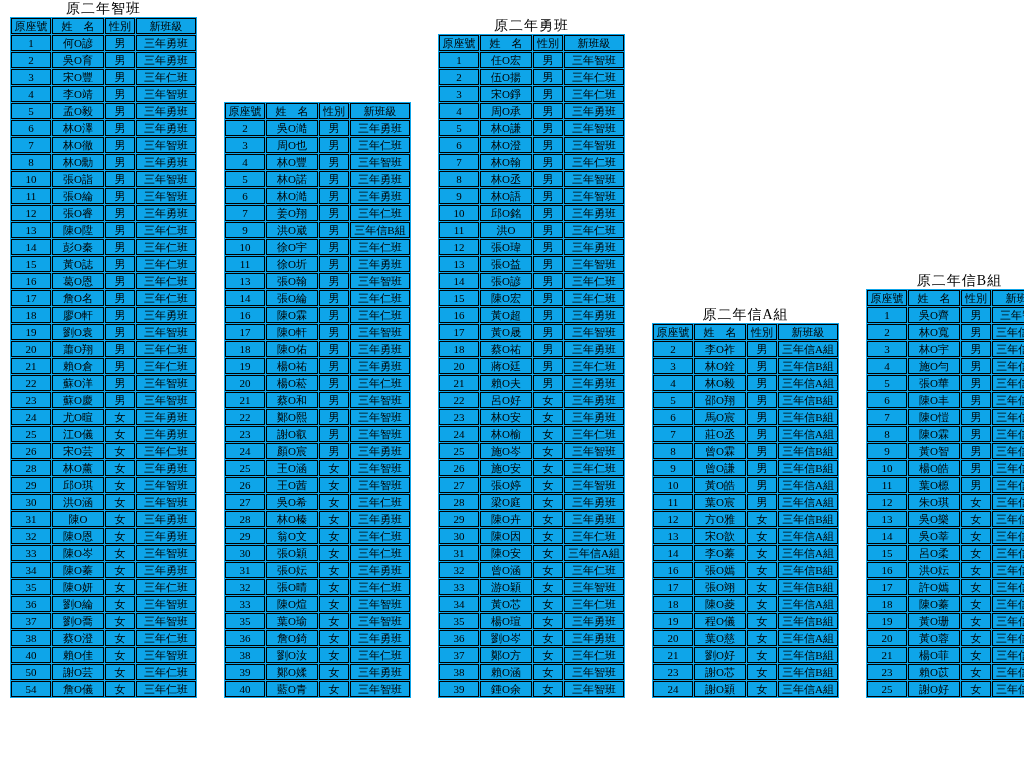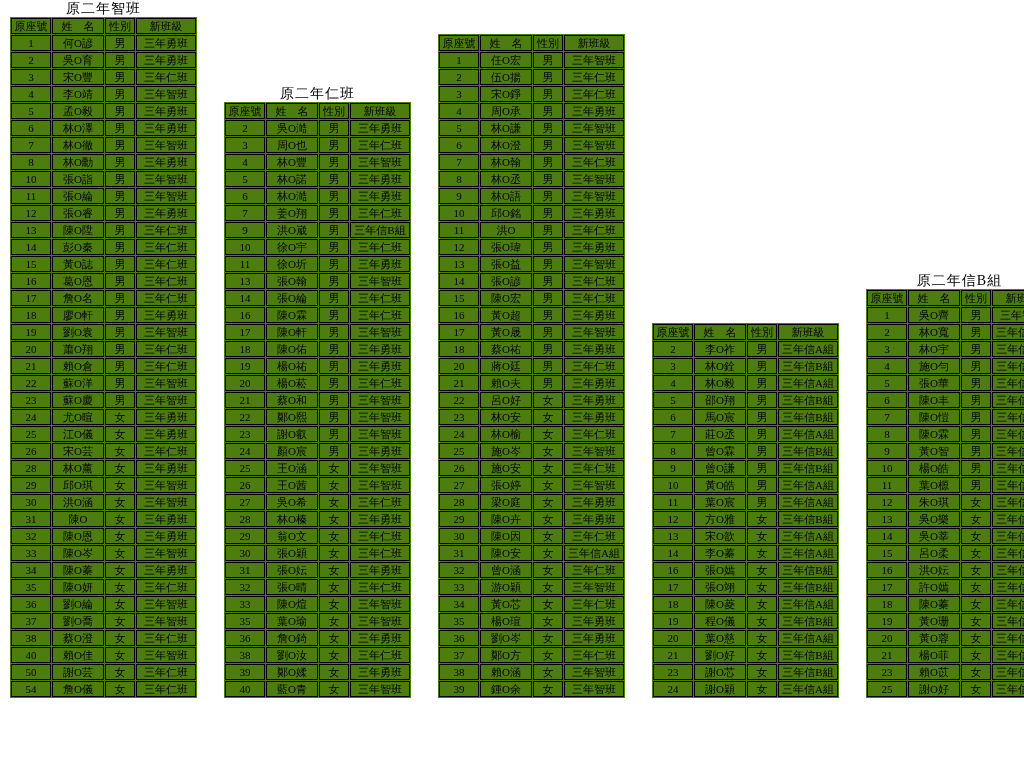--- a/index.html
+++ b/index.html
@@ -28,21 +28,21 @@
     text-align: center;
     font-size: 14px;
     line-height: 17px;
     height: 17px;
     letter-spacing: 1px;
     white-space: nowrap;
   }
   table.class-table {
     border-collapse: separate;
     border-spacing: 1px;
-    background: #4d7c0f;
+    background: #0ea5e9;
   }
   table.class-table th,
   table.class-table td {
     border: 1px solid #000000;
     text-align: center;
     vertical-align: middle;
     font-size: 11px;
     line-height: 13px;
     height: 14px;
     padding: 0 1px;
@@ -301,21 +301,20 @@
           <tr>
             <td class="col-seat">54</td>
             <td class="col-name">詹O儀</td>
             <td class="col-gender">女</td>
             <td class="col-class">三年仁班</td>
           </tr>
         </tbody>
       </table>
     </div>
     <div class="table-block">
-      <div class="table-title">原二年仁班</div>
       <table class="class-table">
         <thead>
           <tr>
             <th class="col-seat">原座號</th>
             <th class="col-name">姓　名</th>
             <th class="col-gender">性別</th>
             <th class="col-class">新班級</th>
           </tr>
         </thead>
         <tbody>
@@ -520,20 +519,21 @@
           <tr>
             <td class="col-seat">40</td>
             <td class="col-name">藍O青</td>
             <td class="col-gender">女</td>
             <td class="col-class">三年智班</td>
           </tr>
         </tbody>
       </table>
     </div>
     <div class="table-block">
+      <div class="table-title">原二年勇班</div>
       <table class="class-table">
         <thead>
           <tr>
             <th class="col-seat">原座號</th>
             <th class="col-name">姓　名</th>
             <th class="col-gender">性別</th>
             <th class="col-class">新班級</th>
           </tr>
         </thead>
         <tbody>
@@ -762,20 +762,21 @@
           <tr>
             <td class="col-seat">39</td>
             <td class="col-name">鍾O余</td>
             <td class="col-gender">女</td>
             <td class="col-class">三年智班</td>
           </tr>
         </tbody>
       </table>
     </div>
     <div class="table-block">
+      <div class="table-title">原二年信A組</div>
       <table class="class-table">
         <thead>
           <tr>
             <th class="col-seat">原座號</th>
             <th class="col-name">姓　名</th>
             <th class="col-gender">性別</th>
             <th class="col-class">新班級</th>
           </tr>
         </thead>
         <tbody>

